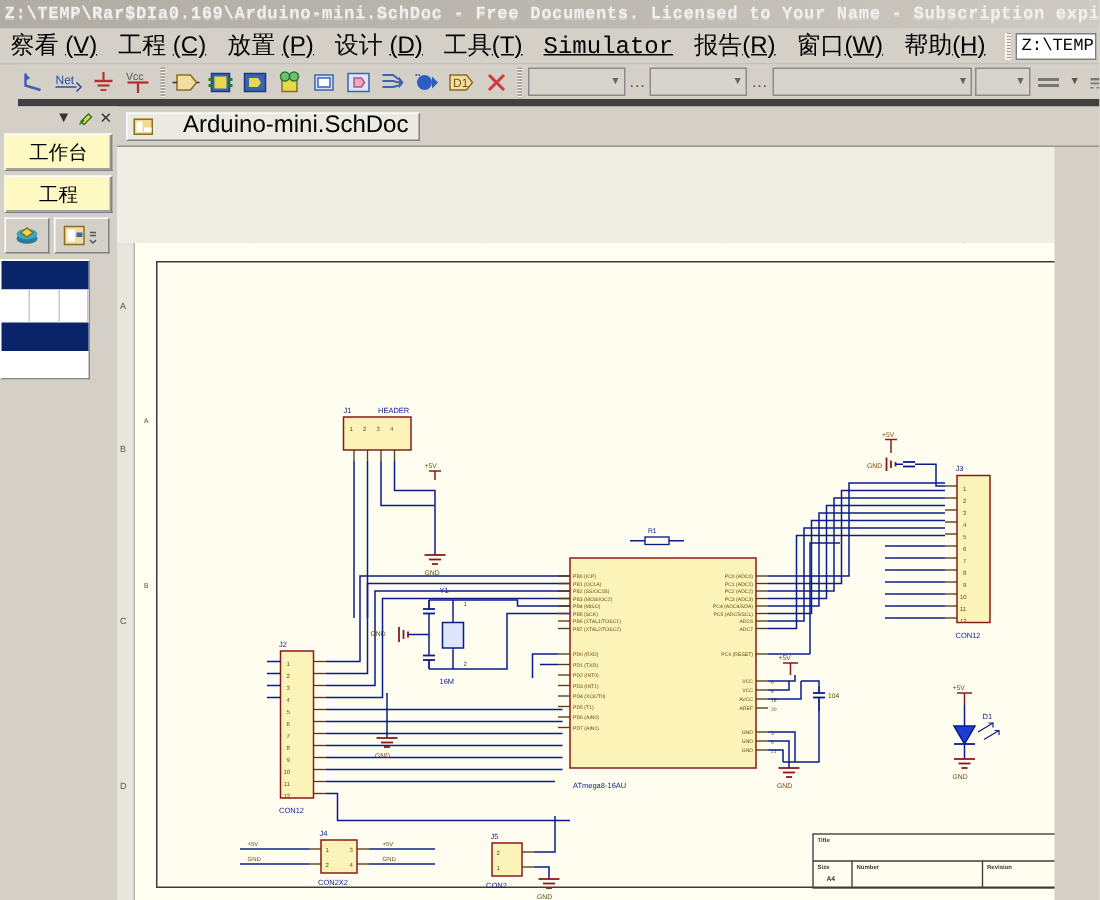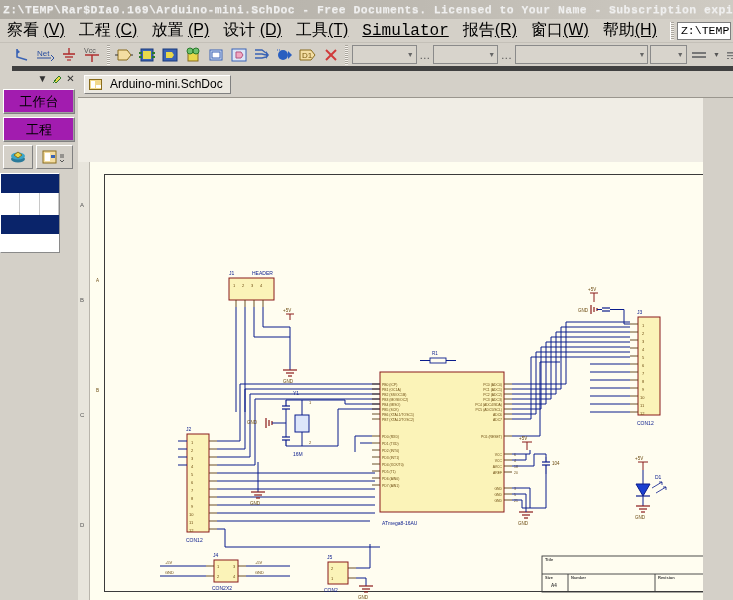--- a/index.html
+++ b/index.html
@@ -87,21 +87,21 @@
     background: #d4d0c8;
   }
   .lp-caption {
     height: 15px; display: flex; align-items: center; justify-content: flex-end;
     padding-right: 2px; gap: 3px; background: #d4d0c8;
   }
   .lp-icn { width: 11px; height: 11px; display:flex; align-items:center; justify-content:center;
             font-size: 10px; color: #333; cursor: default; }
   .lp-btn {
     margin: 3px 3px 0 3px; height: 25px;
-    background: #a21caf;
+    background: #fef9c3;
     border: 1px solid #fff; border-right-color: #808080; border-bottom-color: #808080;
     box-shadow: inset -1px -1px 0 #a0a0a0;
     display: flex; align-items: center; justify-content: center;
     font-size: 13px; color: #000; cursor: default;
   }
   .lp-toolrow { display: flex; margin: 3px 3px 0 3px; gap: 3px; }
   .lp-tool {
     width: 30px; height: 24px; background: #d4d0c8;
     border: 1px solid #fff; border-right-color: #808080; border-bottom-color: #808080;
     display: flex; align-items: center; justify-content: center; cursor: default;
@@ -117,22 +117,22 @@
 
   
   .tabstrip {
     position: absolute; left: 78px; top: 71px; width: 655px; height: 27px;
     background: #d4d0c8; border-bottom: 1px solid #9a968e;
     display: flex; align-items: center; padding-left: 6px;
   }
   .doctab {
     height: 19px; background: #ece9e1;
     border: 1px solid #fff; border-right-color:#808080; border-bottom-color:#808080;
-    display: flex; align-items: center; gap: 8px; padding: 0 7px 0 4px;
-    font-size: 12px; color: #000; cursor: default;
+    display: flex; align-items: center; gap: 20px; padding: 0 7px 0 4px;
+    font-size: 16px; color: #000; cursor: default;
   }
   .tabicon {
     width: 13px; height: 11px; background: #f2d98c;
     border: 1px solid #8a6d1e; position: relative;
   }
   .tabicon::before { content:""; position:absolute; left:1px; top:1px; width:4px; height:7px; background:#fff; }
   .tabicon::after  { content:""; position:absolute; left:6px; top:5px; width:5px; height:3px; background:#fff; }
 
   
   .editor {

